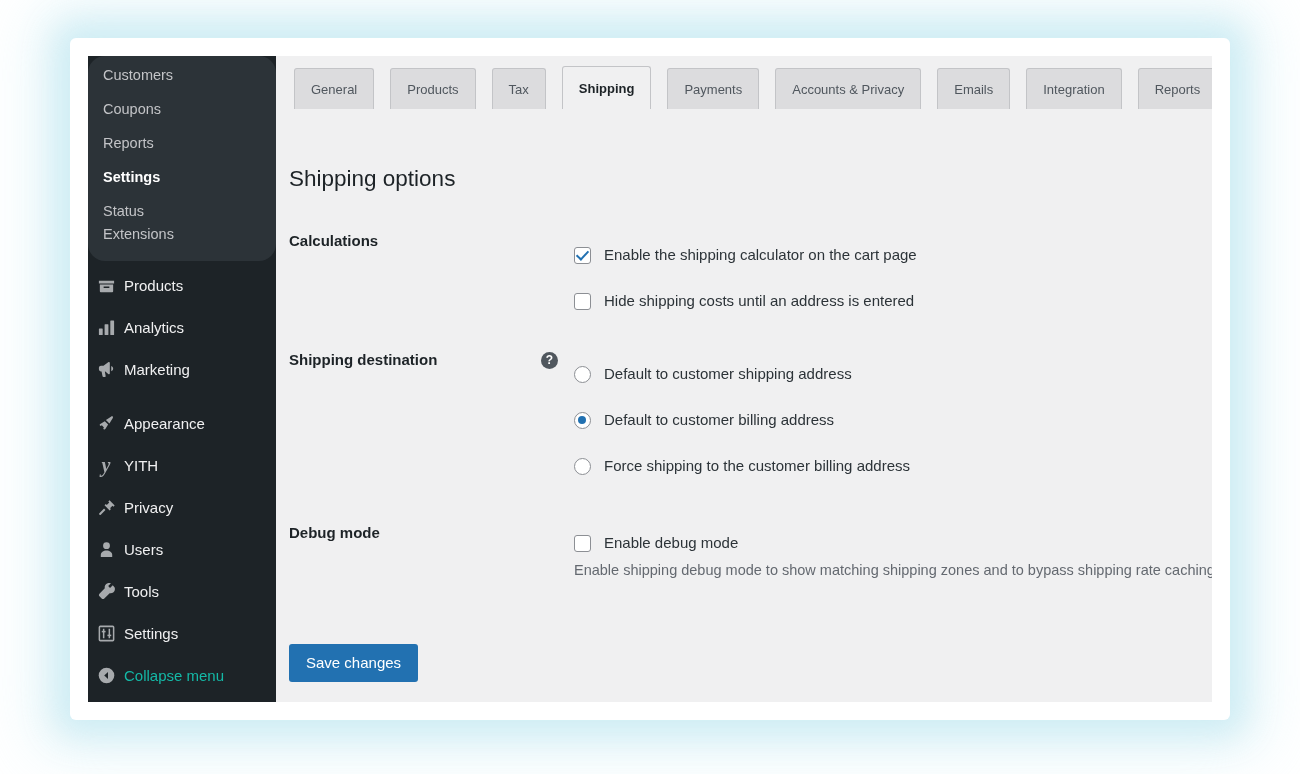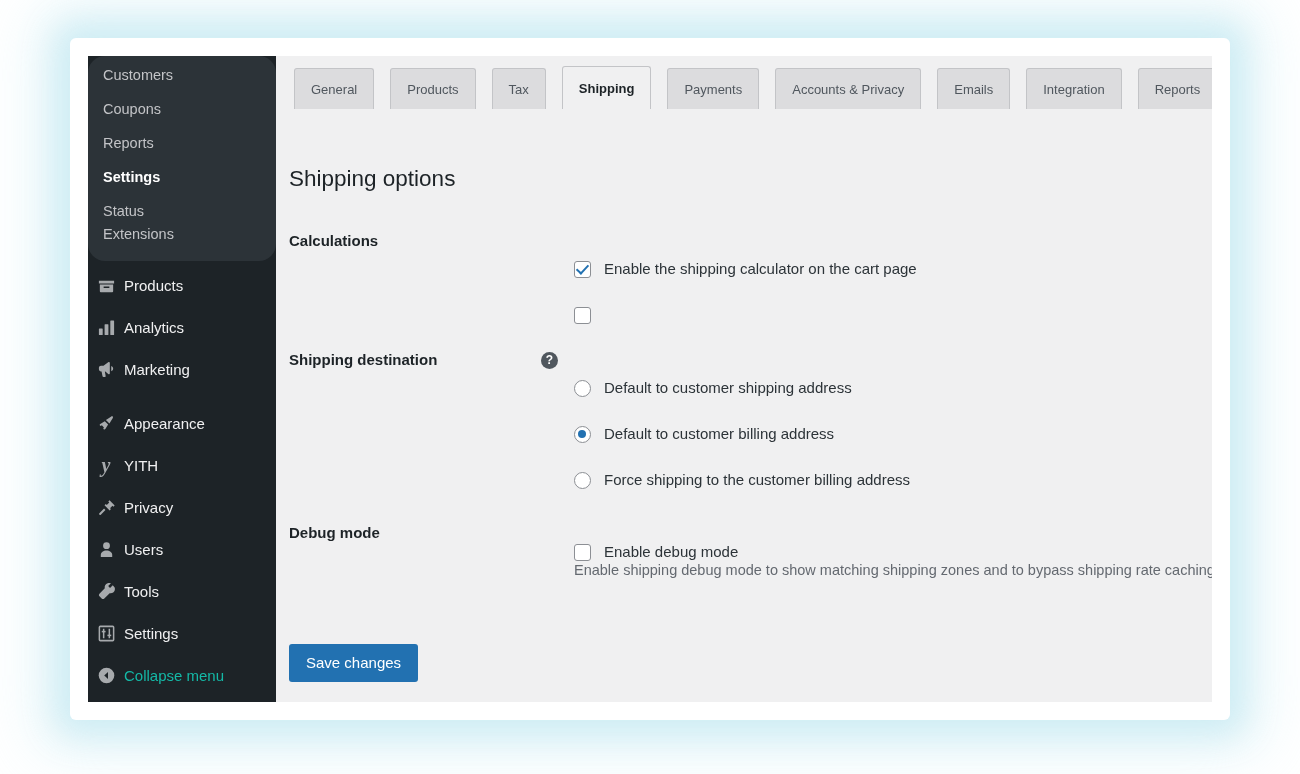--- a/index.html
+++ b/index.html
@@ -224,21 +224,21 @@
     position: absolute;
     left: 285px;
     top: 0;
     width: 640px;
   }
 
   .optline {
     position: relative;
     height: 46px;
     display: flex;
-    align-items: flex-end;
+    align-items: center;
     white-space: nowrap;
   }
 
   .cbox {
     width: 17px;
     height: 17px;
     min-width: 17px;
     box-sizing: border-box;
     border: 1px solid #8c8f94;
     border-radius: 3px;
@@ -477,20 +477,21 @@
 
         <div class="srow" style="top:0px">
           <div class="slabel">Calculations</div>
           <div class="sfield">
             <div class="optline">
               <span class="cbox checked"></span>
               <span class="opt-label">Enable the shipping calculator on the cart page</span>
             </div>
             <div class="optline">
               <span class="cbox"></span>
+              <span class="opt-label">Hide shipping costs until an address is entered</span>
             </div>
           </div>
         </div>
 
         <div class="srow" style="top:119px">
           <div class="slabel">Shipping destination</div>
           <div class="sfield">
             <div class="optline">
               <span class="help-icon">?</span>
               <span class="radio"></span>

